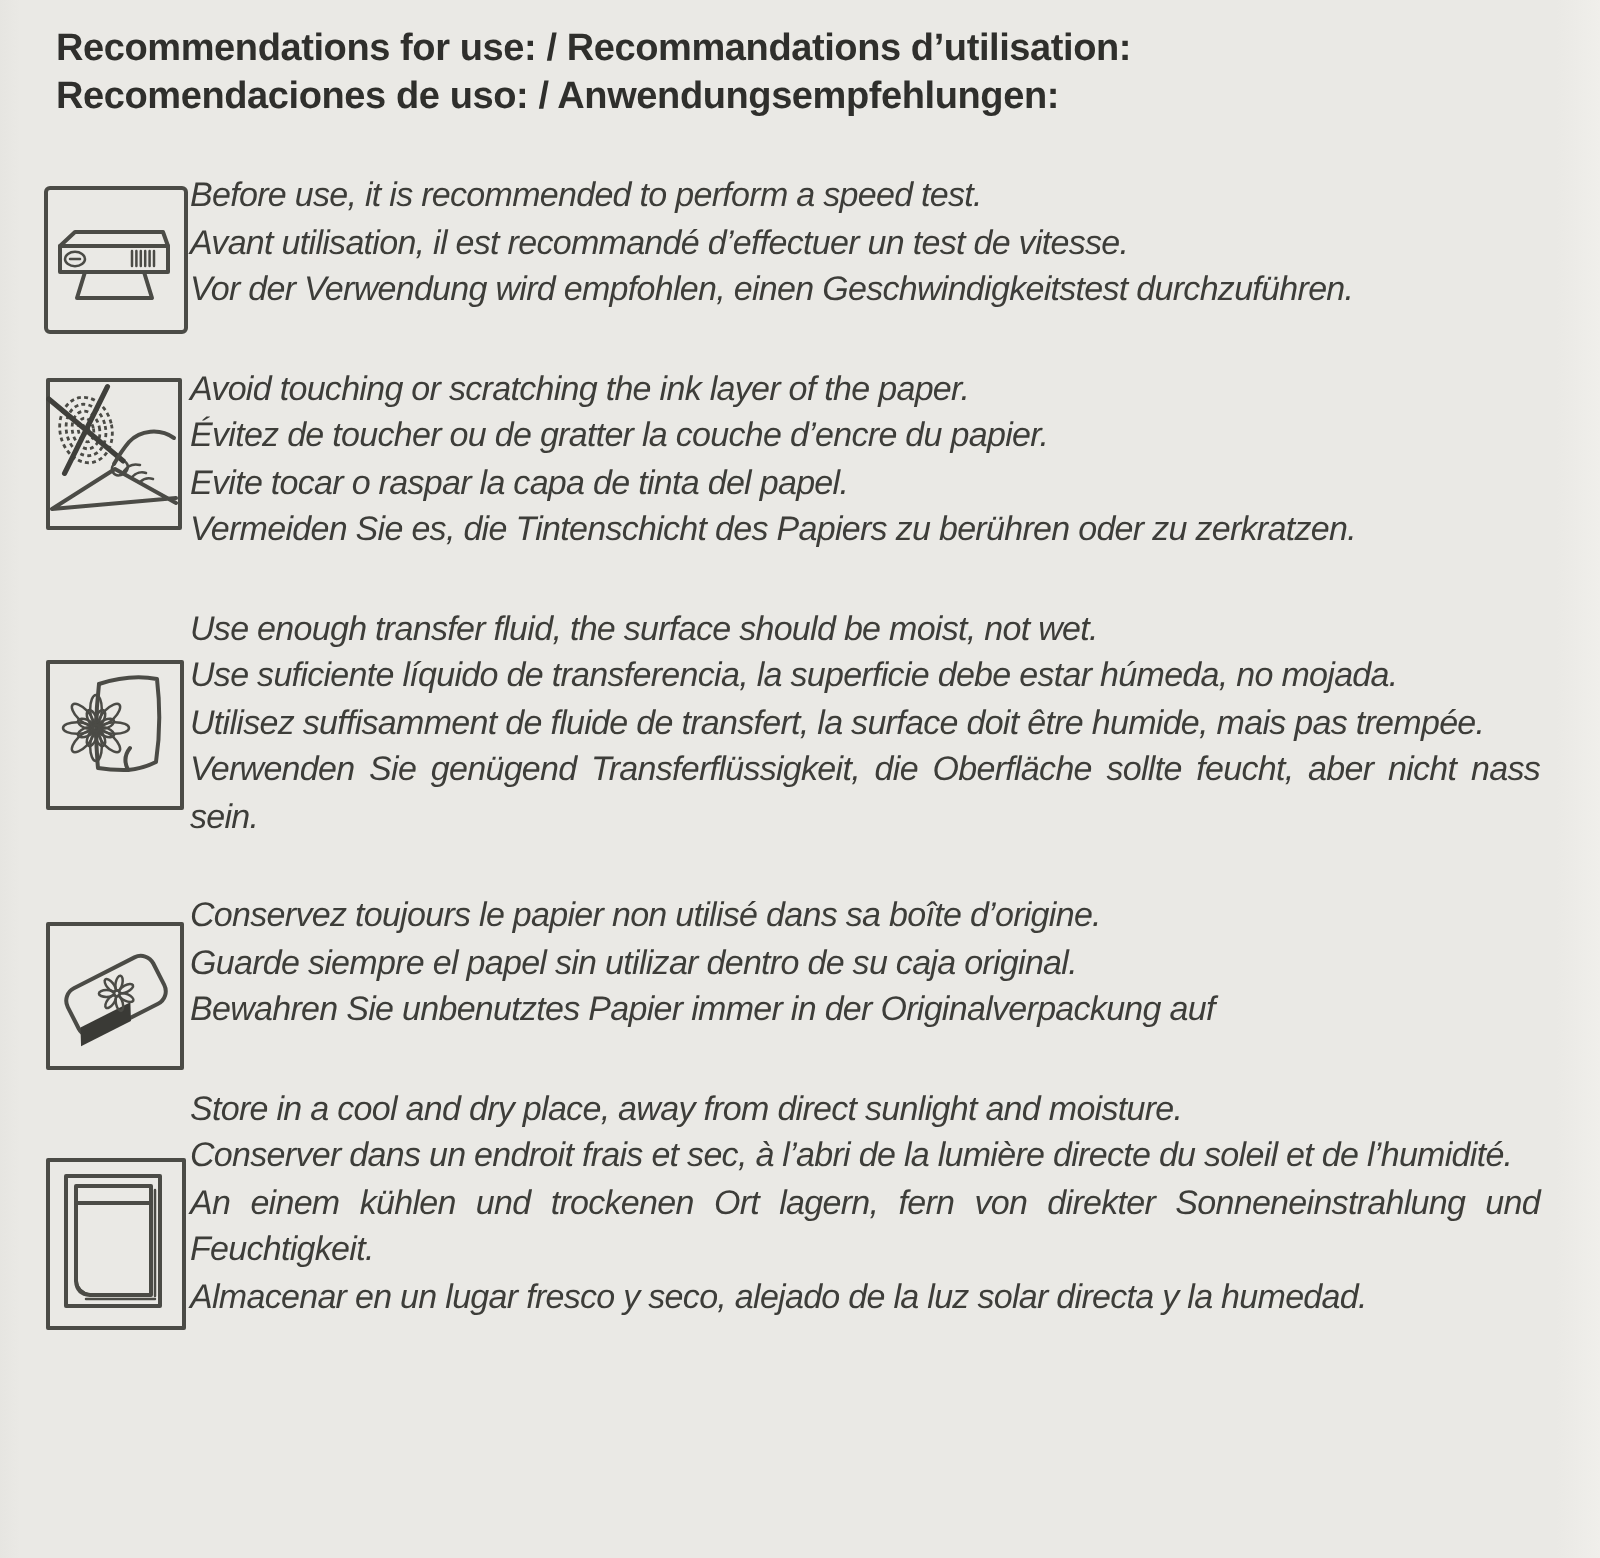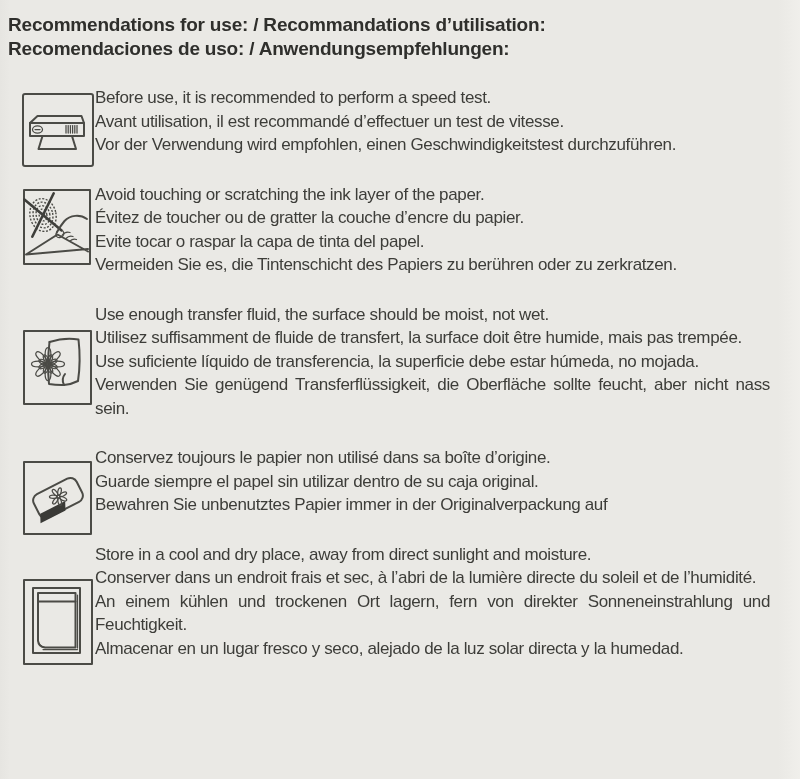--- a/index.html
+++ b/index.html
@@ -5,37 +5,38 @@
   html,body{margin:0;padding:0;}
   body{
     width:800px;height:779px;overflow:hidden;
     background:linear-gradient(90deg,#e6e5e1 0,#eae9e5 10px,#eae9e5 778px,#f0efeb 800px);
     font-family:"Liberation Sans",sans-serif;
     color:#3d3d39;
     -webkit-font-smoothing:antialiased;
   }
   .page{position:relative;width:800px;height:779px;}
   .title{
-    margin:0;padding:13px 0 0 8px;
+    margin:0;padding:13px 0 0 28px;
     font-size:19px;line-height:24px;font-weight:700;color:#2f2f2c;
     letter-spacing:-0.2px;
   }
   .section{position:relative;margin:0 0 26px 0;}
   .section.first{margin-top:25px;}
   .icon-box{position:absolute;left:21px;width:74px;}
   .icon-box svg{display:block;width:100%;height:auto;}
   .s1 .icon-box{top:6px;}
   .s2 .icon-box{top:5px;}
   .s3 .icon-box{top:25px;}
   .s4 .icon-box{top:13px;}
   .s5 .icon-box{top:34px;}
   .lines{
     margin-left:95px;width:675px;
     font-size:17px;line-height:23.5px;
     letter-spacing:-0.35px;
+    font-style:italic;
   }
   .lines p{margin:0;text-align:justify;}
   svg .ln{fill:none;stroke:#4b4b46;stroke-width:2;stroke-linecap:round;stroke-linejoin:round;}
   svg .fine{fill:none;stroke:#4b4b46;stroke-width:1.25;stroke-linecap:round;}
   svg .fillDark{fill:#3a3a36;stroke:none;}
   svg .print{fill:none;stroke:#4b4b46;stroke-width:1.4;stroke-dasharray:2 1.6;}
 </style>
 </head>
 <body>
 
@@ -122,22 +123,22 @@
             <ellipse transform="rotate(247.5)" cx="5.5" rx="4.2" ry="2.1"></ellipse>
             <ellipse transform="rotate(292.5)" cx="5.5" rx="4.2" ry="2.1"></ellipse>
             <ellipse transform="rotate(337.5)" cx="5.5" rx="4.2" ry="2.1"></ellipse>
             <circle r="1.6"></circle>
           </g>
         </g>
       </svg>
     </div>
     <div class="lines">
       <p>Use enough transfer fluid, the surface should be moist, not wet.</p>
+      <p>Use suficiente líquido de transferencia, la superficie debe estar húmeda, no mojada.</p>
       <p>Utilisez suffisamment de fluide de transfert, la surface doit être humide, mais pas trempée.</p>
-      <p>Use suficiente líquido de transferencia, la superficie debe estar húmeda, no mojada.</p>
       <p>Verwenden Sie genügend Transferflüssigkeit, die Oberfläche sollte feucht, aber nicht nass sein.</p>
     </div>
   </section>
 
   <section class="section s4">
     <div class="icon-box">
       <svg viewBox="0 0 74 78" xmlns="http://www.w3.org/2000/svg">
         <rect class="ln" x="3" y="3" width="67" height="72"></rect>
         <g transform="translate(37,39) rotate(-27)">
           <rect class="ln" x="-24" y="-13" width="48" height="26" rx="7"></rect>

